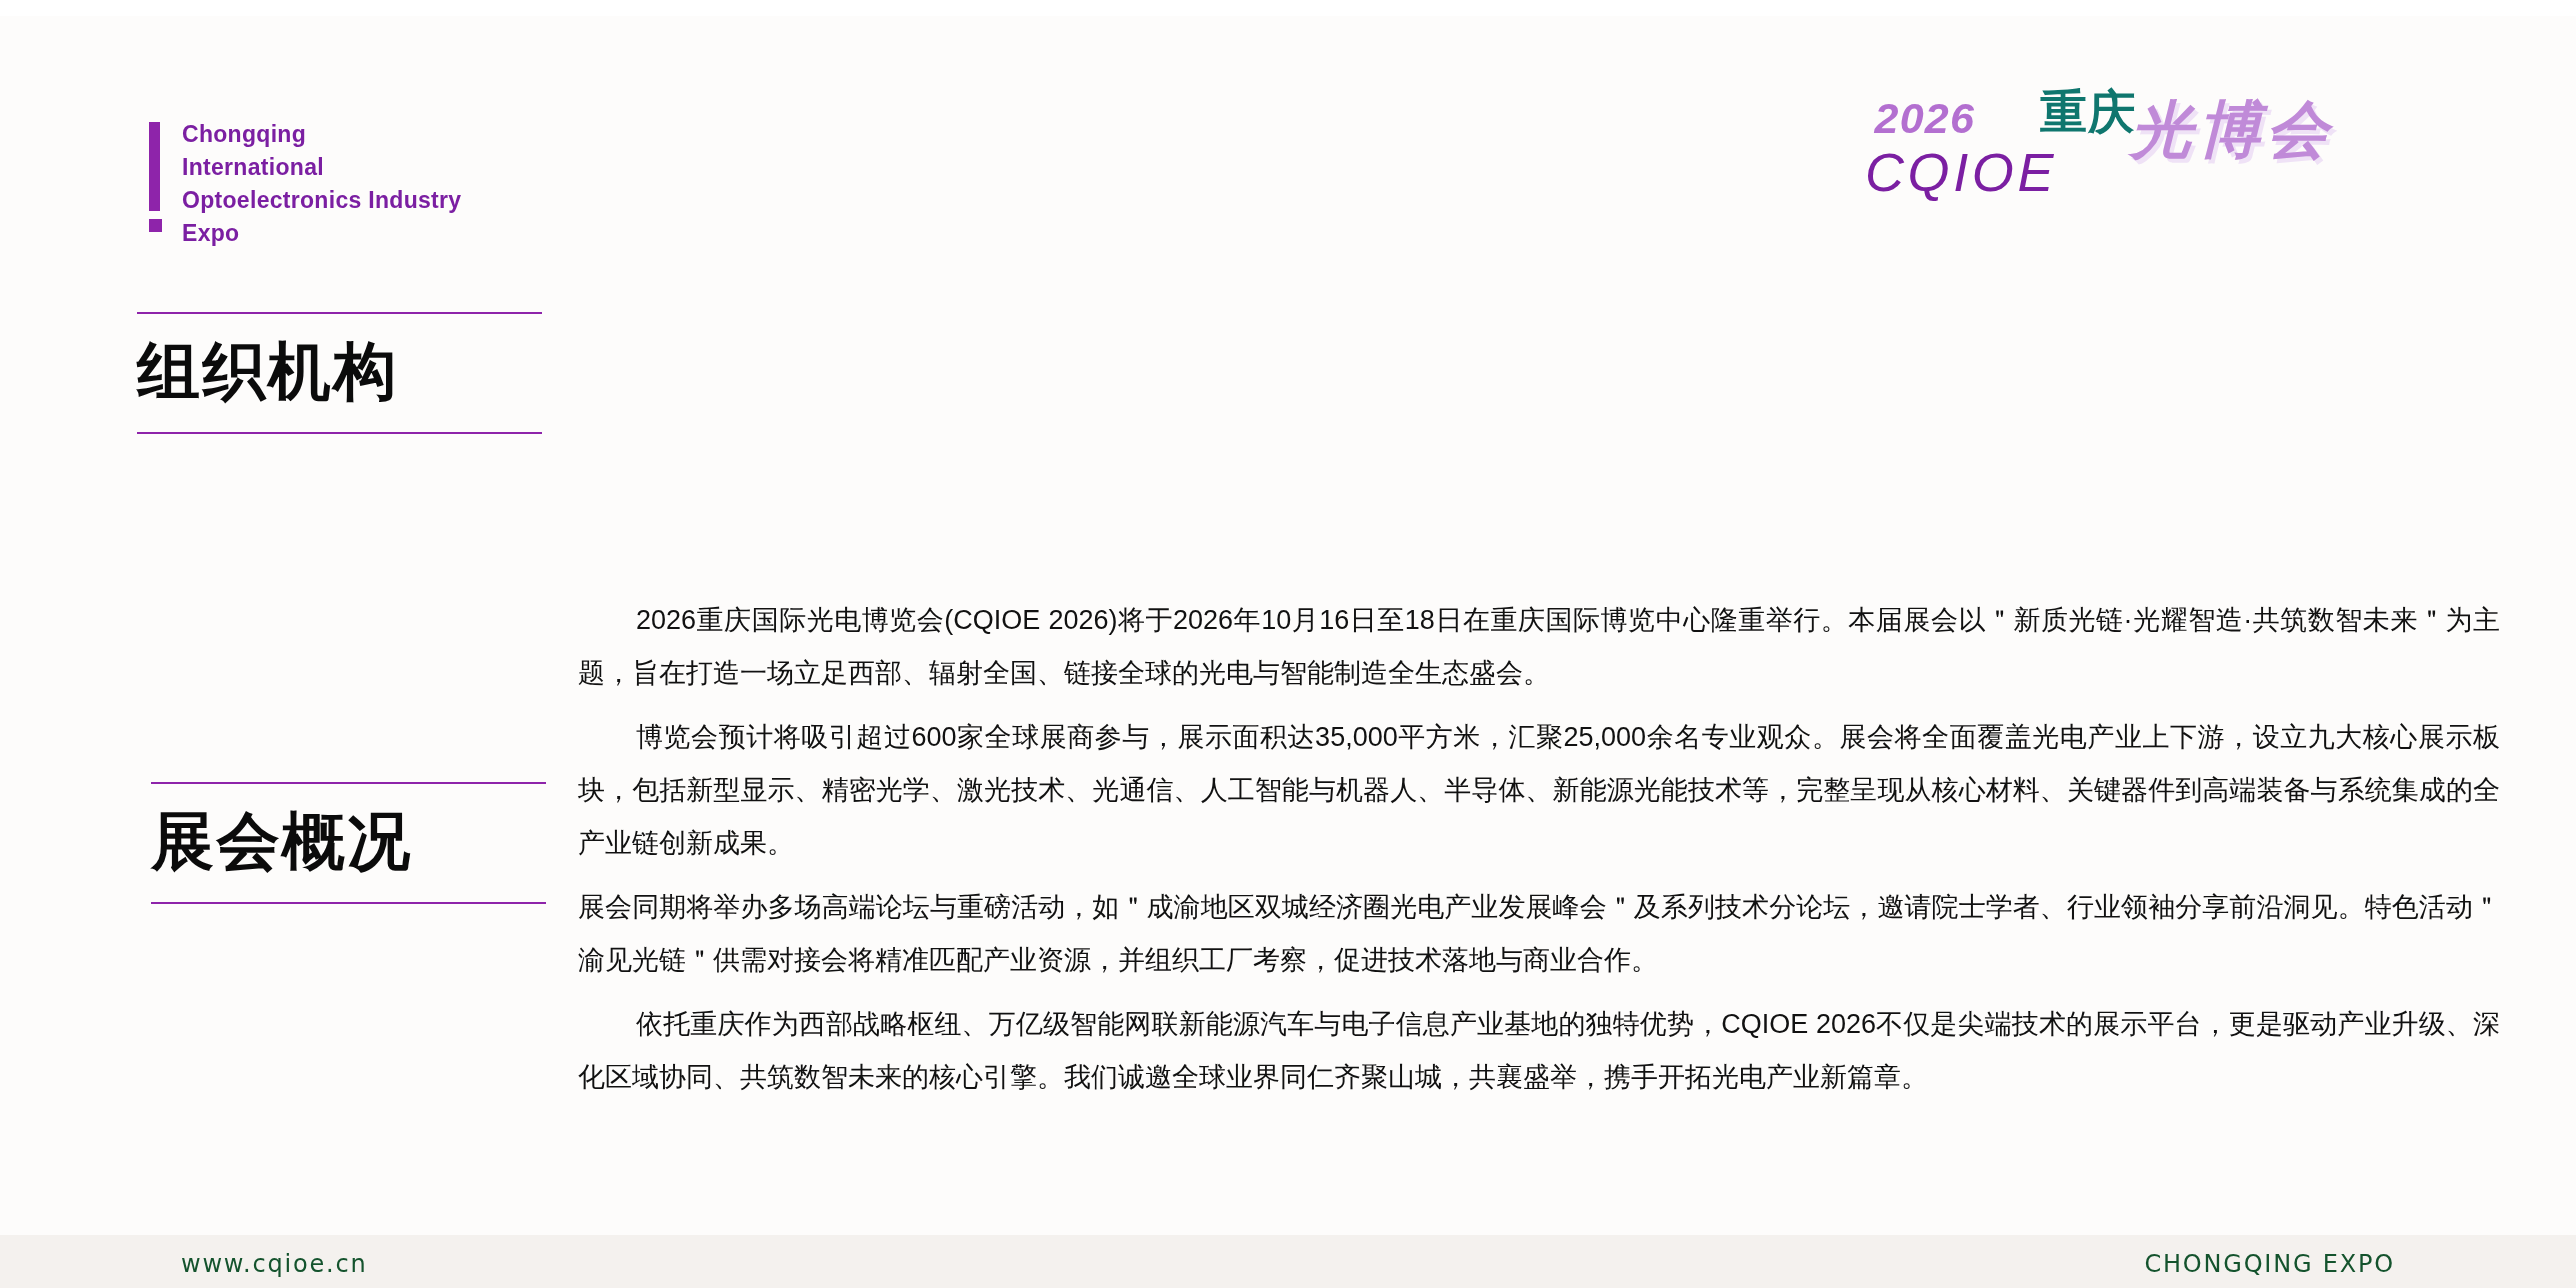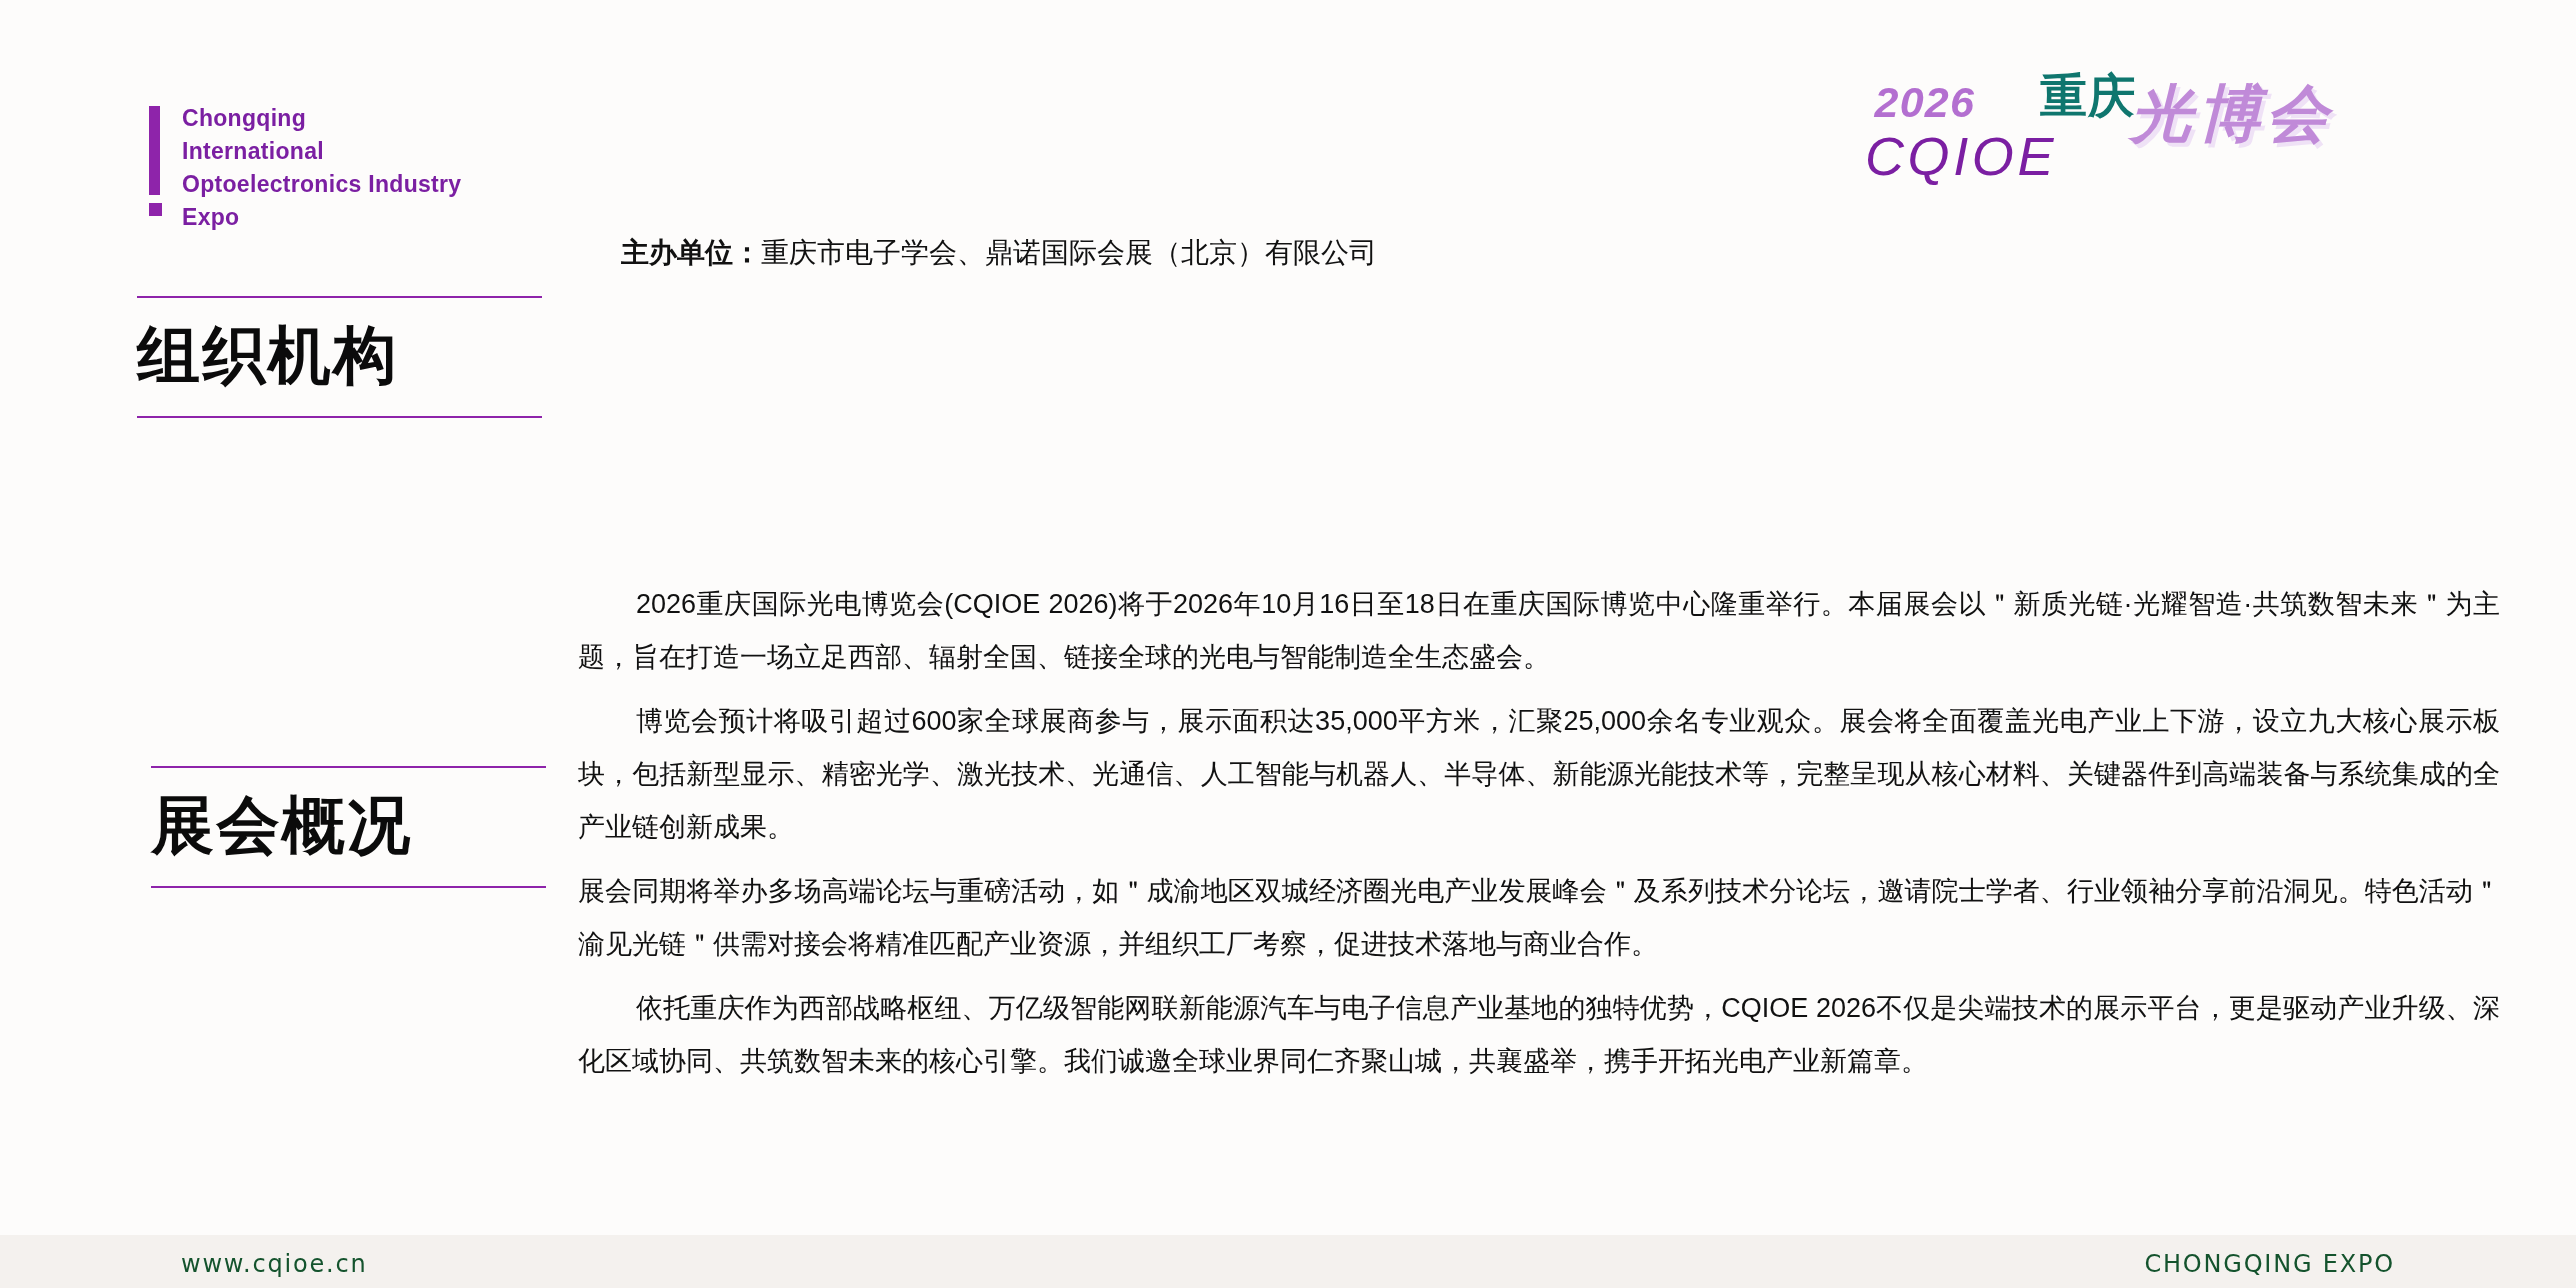--- a/index.html
+++ b/index.html
@@ -13,20 +13,21 @@
     font-family: "Liberation Sans", "DejaVu Sans", sans-serif;
     color: #111111;
     position: relative;
     overflow: hidden;
   }
 
   .page {
     position: absolute;
     inset: 0;
     background: #fdfcfb;
+    margin-top: 16px;
   }
 
   
   .brand {
     position: absolute;
     left: 142px;
     top: 102px;
     width: 422px;
   }
   .brand-en {
@@ -202,23 +203,20 @@
     <span class="expo-cq">重庆</span>
     <span class="expo-abbr">CQIOE</span>
     <span class="expo-cn">光博会</span>
   </div>
 
   <div class="rule" id="org-rule-top"></div>
   <div class="section-title" id="org-title">组织机构</div>
   <div class="rule" id="org-rule-bottom"></div>
 
   <div class="org-block">
-    <div class="org-line">
-      <span class="org-label">主办单位：</span><span>重庆市电子学会、鼎诺国际会展（北京）有限公司</span>
-    </div>
   </div>
 
   <div class="rule" id="overview-rule-top"></div>
   <div class="section-title" id="overview-title">展会概况</div>
   <div class="rule" id="overview-rule-bottom"></div>
 
   <div class="overview-block">
     <p>2026重庆国际光电博览会(CQIOE 2026)将于2026年10月16日至18日在重庆国际博览中心隆重举行。本届展会以＂新质光链·光耀智造·共筑数智未来＂为主题，旨在打造一场立足西部、辐射全国、链接全球的光电与智能制造全生态盛会。</p>
     <p>博览会预计将吸引超过600家全球展商参与，展示面积达35,000平方米，汇聚25,000余名专业观众。展会将全面覆盖光电产业上下游，设立九大核心展示板块，包括新型显示、精密光学、激光技术、光通信、人工智能与机器人、半导体、新能源光能技术等，完整呈现从核心材料、关键器件到高端装备与系统集成的全产业链创新成果。</p>
     <p class="noindent">展会同期将举办多场高端论坛与重磅活动，如＂成渝地区双城经济圈光电产业发展峰会＂及系列技术分论坛，邀请院士学者、行业领袖分享前沿洞见。特色活动＂渝见光链＂供需对接会将精准匹配产业资源，并组织工厂考察，促进技术落地与商业合作。</p>

